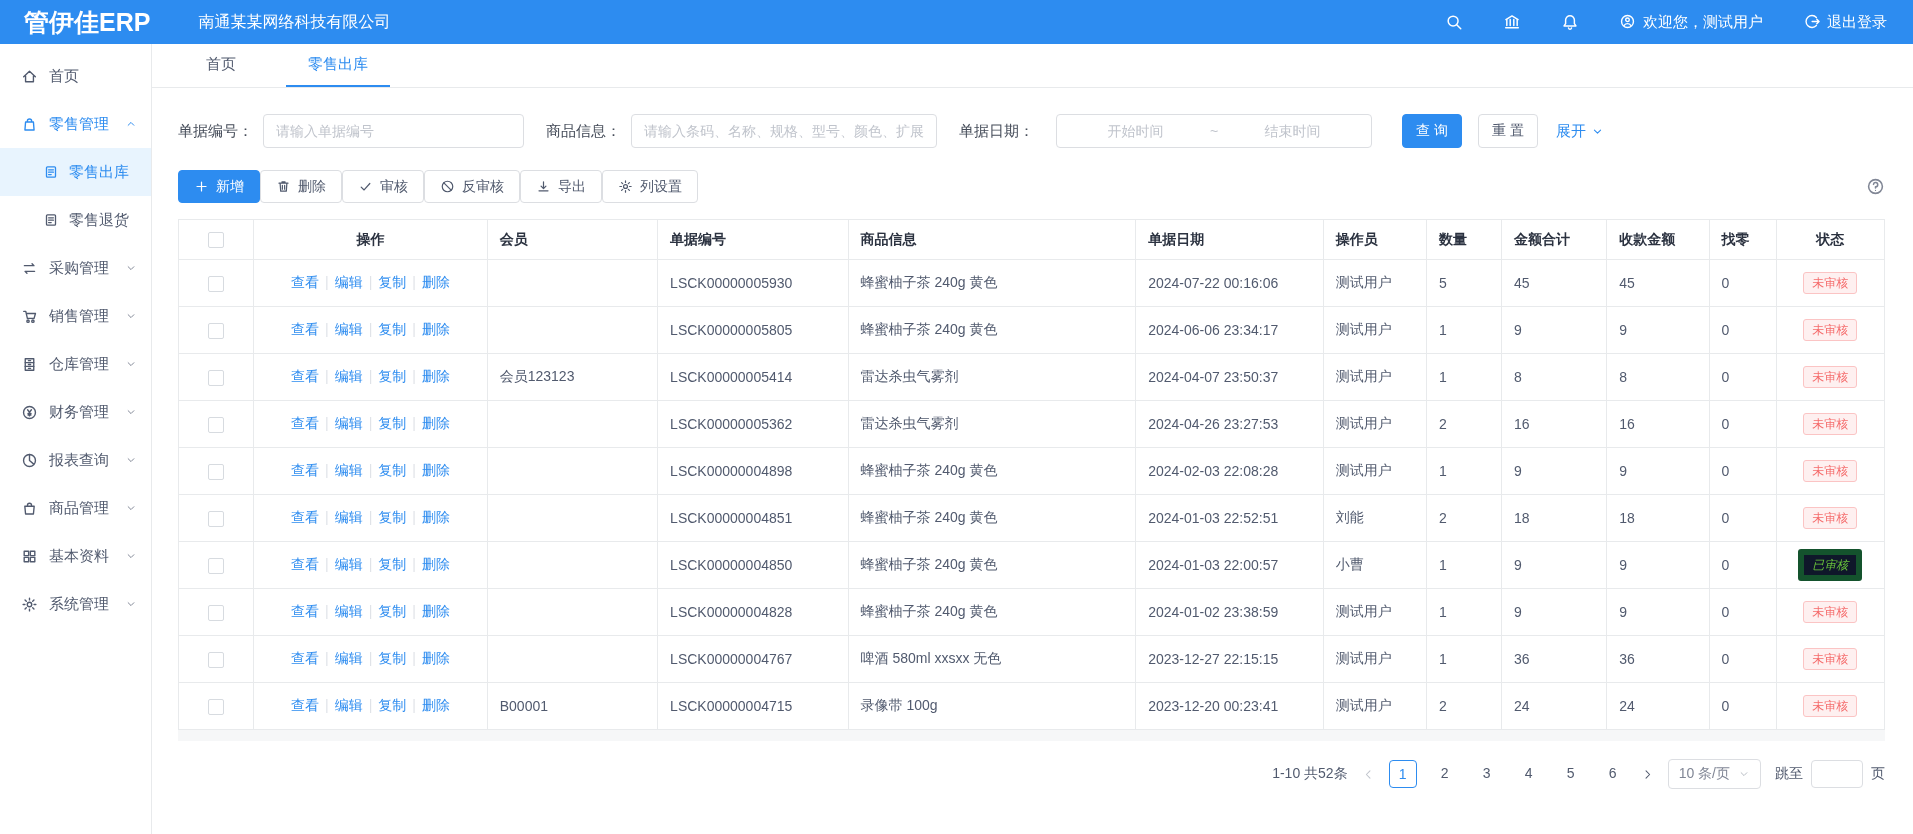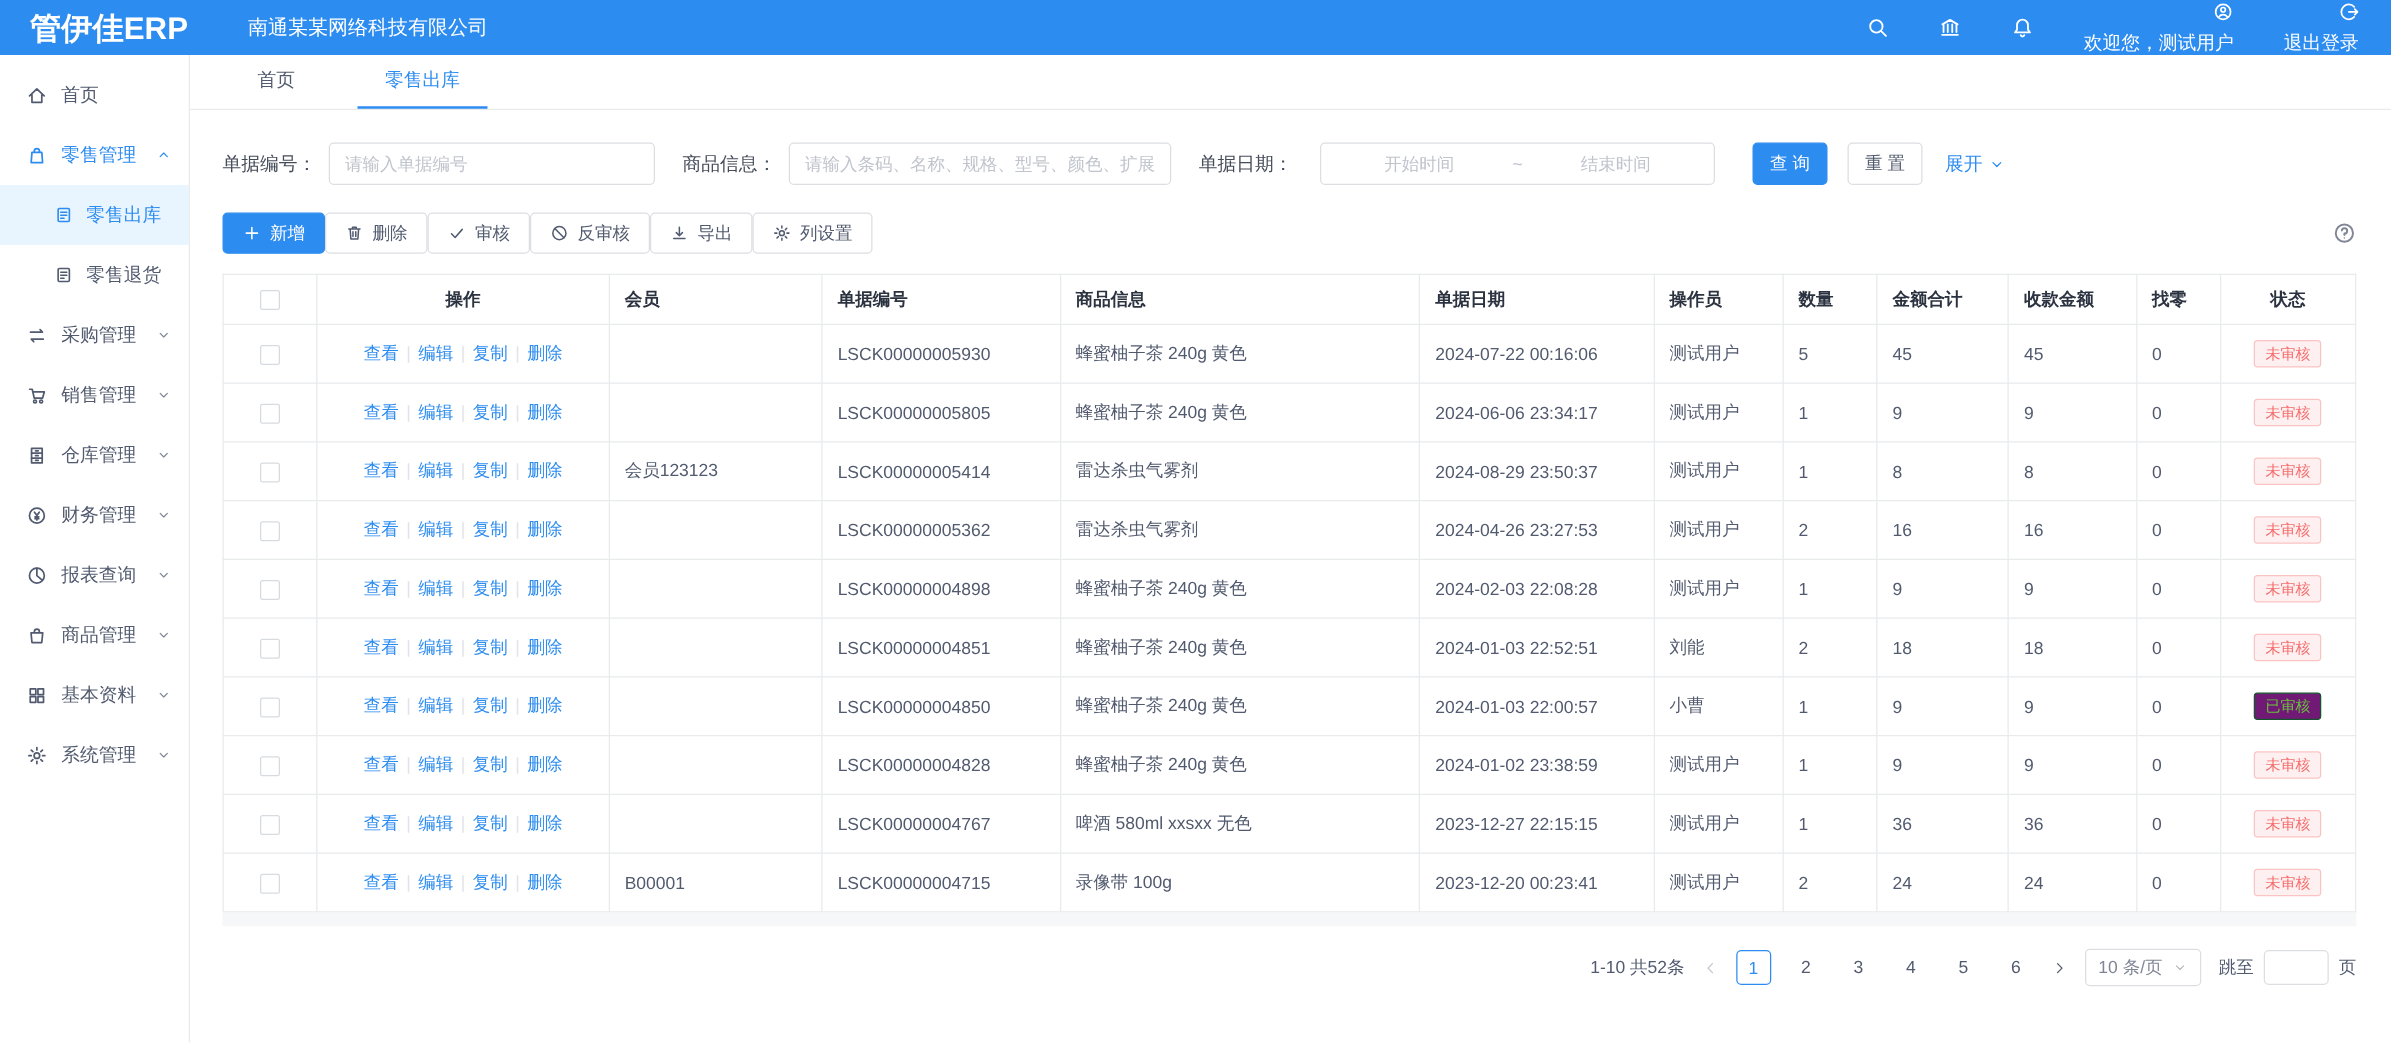--- a/index.html
+++ b/index.html
@@ -11,21 +11,21 @@
   .ic { width:1em; height:1em; stroke:currentColor; stroke-width:1.3; fill:none;
         stroke-linecap:round; stroke-linejoin:round; display:block; }
   .hicon { display:inline-flex; align-items:center; justify-content:center; }
 
   
   .topbar { height:44px; background:#2d8cf0; color:#fff; display:flex; align-items:center; padding:0 26px 0 24px; }
   .logo { font-size:25px; font-weight:bold; }
   .company { font-size:16px; margin-left:48px; }
   .top-right { margin-left:auto; display:flex; align-items:center; gap:40px; }
   .top-right .hicon { font-size:18px; cursor:pointer; }
-  .top-group { display:flex; align-items:flex-end; gap:7px; font-size:15px; cursor:pointer;flex-direction:column; }
+  .top-group { display:flex; align-items:flex-start; gap:7px; font-size:15px; cursor:pointer; }
   .top-group .hicon { font-size:17px; }
 
   
   .layout { display:flex; height:790px; }
   aside { width:152px; flex:0 0 152px; border-right:1px solid #e8eaec; padding-top:8px; background:#fff; }
   .side-item { height:48px; display:flex; align-items:center; padding:0 14px 0 21px; gap:11px; font-size:15px; cursor:pointer; color:#515a6e; }
   .side-item .hicon { font-size:17px; }
   .side-item .chev { margin-left:auto; font-size:12px; color:#808695; }
   .side-item.expanded { color:#2d8cf0; }
   .side-item.expanded .chev { color:#2d8cf0; }
@@ -67,21 +67,21 @@
   table.grid { width:100%; border-collapse:collapse; table-layout:fixed; }
   .grid th, .grid td { border:1px solid #e8eaec; padding:0 12px; overflow:hidden; white-space:nowrap; }
   .grid th { height:40px; font-weight:bold; color:#2b3240; font-size:14px; text-align:left; }
   .grid td { height:47px; font-size:14px; color:#515a6e; }
   .grid .center { text-align:center; }
   .checkbox { width:16px; height:16px; border:1px solid #d7dbe0; border-radius:2px; display:inline-block; background:#fff; cursor:pointer; vertical-align:middle; }
   a.op { color:#2d8cf0; text-decoration:none; cursor:pointer; }
   .op-div { color:#e0e3e8; margin:0 6px; }
   .badge { display:inline-block; padding:3px 8px; font-size:12px; border-radius:3px; line-height:1.2; }
   .badge.danger { color:#f56c6c; background:#fef0f0; border:1px solid #fbc4c4; }
-  .badge.success { color:#67c23a; background:#701a75; border:1px solid #14532d; }
+  .badge.success { color:#67c23a; background:#0f172a; border:6px solid #14532d;font-style:italic; }
   .scroll-strip { height:11px; background:#f6f7f8; }
 
   
   .pagination { display:flex; align-items:center; justify-content:flex-end; gap:14px; margin-top:18px; font-size:14px; color:#515a6e; }
   .pg-arrow { font-size:13px; color:#c0c4cc; cursor:pointer; }
   .pg-arrow.next { color:#515a6e; }
   .pg-pages { display:flex; align-items:center; gap:14px; }
   .pg-num { min-width:28px; height:28px; line-height:26px; text-align:center; border-radius:4px; cursor:pointer; }
   .pg-num.active { border:1px solid #2d8cf0; color:#2d8cf0; }
   .pg-size { height:30px; border:1px solid #dcdee2; border-radius:4px; padding:0 10px; display:flex; align-items:center; gap:8px; color:#808695; cursor:pointer; }
@@ -443,21 +443,21 @@
               <td>9</td>
               <td>0</td>
               <td class="center"><span class="badge danger">未审核</span></td>
             </tr>
             <tr>
               <td class="center"><span class="checkbox"></span></td>
               <td class="center"><a class="op">查看</a><span class="op-div">|</span><a class="op">编辑</a><span class="op-div">|</span><a class="op">复制</a><span class="op-div">|</span><a class="op">删除</a></td>
               <td>会员123123</td>
               <td>LSCK00000005414</td>
               <td>雷达杀虫气雾剂</td>
-              <td>2024-08-29 23:50:37</td>
+              <td>2024-04-07 23:50:37</td>
               <td>测试用户</td>
               <td>1</td>
               <td>8</td>
               <td>8</td>
               <td>0</td>
               <td class="center"><span class="badge danger">未审核</span></td>
             </tr>
             <tr>
               <td class="center"><span class="checkbox"></span></td>
               <td class="center"><a class="op">查看</a><span class="op-div">|</span><a class="op">编辑</a><span class="op-div">|</span><a class="op">复制</a><span class="op-div">|</span><a class="op">删除</a></td>

